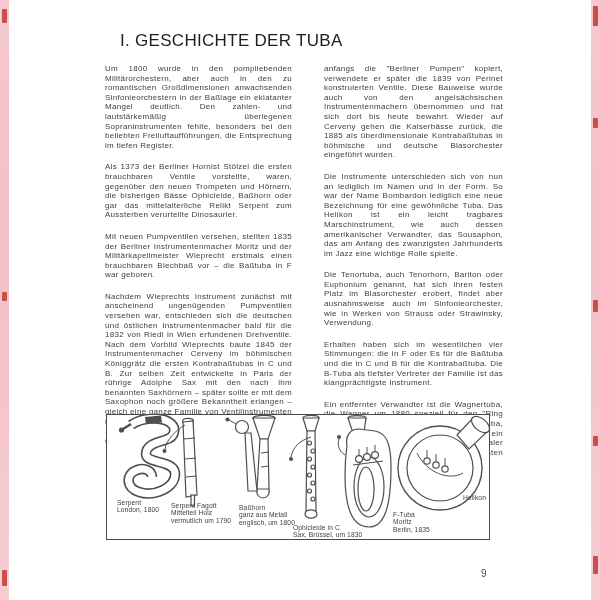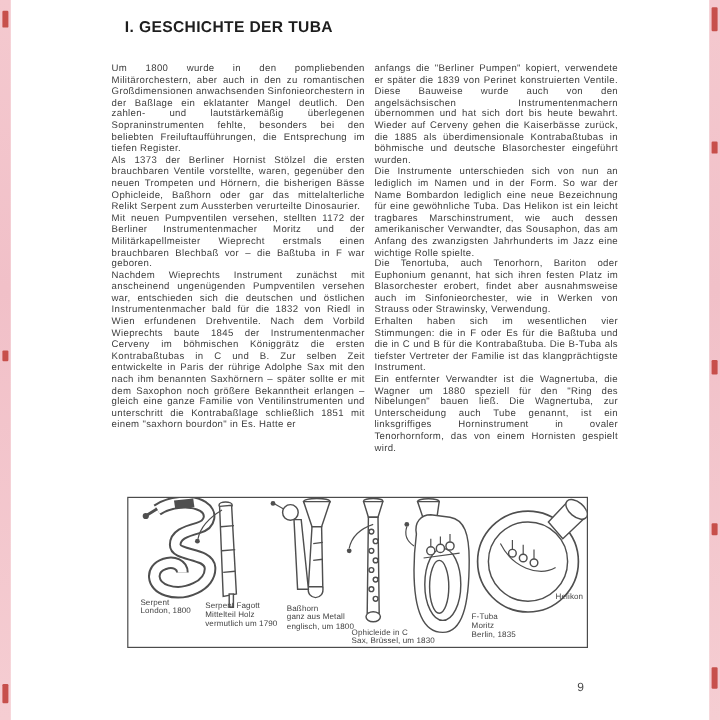--- a/index.html
+++ b/index.html
@@ -11,27 +11,27 @@
   }
   .page{position:absolute;inset:0;background:#ffffff;}
 
   
   .edge{position:absolute;top:0;width:9px;height:600px;background:linear-gradient(180deg,#f4c9cf 0%,#f1c0c8 40%,#f5cdd2 100%);}
   .edge-left{left:0;}
   .edge-right{right:0;}
   .edge-mark{position:absolute;left:2px;width:5px;background:#c2433d;border-radius:1px;opacity:.9;}
 
   .title{
-    position:absolute;left:104px;top:15px;margin:0;
-    font-size:13px;font-weight:bold;letter-spacing:.3px;color:#1e1e1e;
+    position:absolute;left:104px;top:15px;margin:16px;
+    font-size:17px;font-weight:normal;letter-spacing:.3px;color:#1e1e1e;
   }
 
   .col{position:absolute;top:52px;text-align:justify;
        font-size:8px;line-height:9.6px;letter-spacing:.28px;color:#3e3e3e;}
-  .col p{margin:0;}
+  .col p{margin:12px;}
   .col-left{left:93px;width:211px;}
   .col-right{left:312px;width:203px;}
 
   .figure{
     position:absolute;left:106px;top:414px;width:384px;height:126px;
     border:1px solid #4b4b4b;background:#ffffff;box-sizing:border-box;
   }
   .figure svg{position:absolute;left:0;top:0;}
   .cap{position:absolute;font-size:6.7px;line-height:7.4px;color:#3f3f3f;letter-spacing:.1px;white-space:nowrap;}
 
@@ -57,21 +57,21 @@
     <span class="edge-mark" style="top:300px;height:12px;"></span>
     <span class="edge-mark" style="top:436px;height:10px;"></span>
     <span class="edge-mark" style="top:556px;height:18px;"></span>
   </div>
 
   <h1 class="title">I. GESCHICHTE DER TUBA</h1>
 
   <div class="col col-left">
     <p>Um 1800 wurde in den pompliebenden Militärorchestern, aber auch in den zu romantischen Großdimensionen anwachsenden Sinfonieorchestern in der Baßlage ein eklatanter Mangel deutlich. Den zahlen- und lautstärkemäßig überlegenen Sopraninstrumenten fehlte, besonders bei den beliebten Freiluftaufführungen, die Entsprechung im tiefen Register.</p>
     <p>Als 1373 der Berliner Hornist Stölzel die ersten brauchbaren Ventile vorstellte, waren, gegenüber den neuen Trompeten und Hörnern, die bisherigen Bässe Ophicleide, Baßhorn oder gar das mittelalterliche Relikt Serpent zum Aussterben verurteilte Dinosaurier.</p>
-    <p>Mit neuen Pumpventilen versehen, stellten 1172 der Berliner Instrumentenmacher Moritz und der Militärkapellmeister Wieprecht erstmals einen brauchbaren Blechbaß vor – die Baßtuba in F war geboren.</p>
+    <p>Mit neuen Pumpventilen versehen, stellten 1835 der Berliner Instrumentenmacher Moritz und der Militärkapellmeister Wieprecht erstmals einen brauchbaren Blechbaß vor – die Baßtuba in F war geboren.</p>
     <p>Nachdem Wieprechts Instrument zunächst mit anscheinend ungenügenden Pumpventilen versehen war, entschieden sich die deutschen und östlichen Instrumentenmacher bald für die 1832 von Riedl in Wien erfundenen Drehventile. Nach dem Vorbild Wieprechts baute 1845 der Instrumentenmacher Cerveny im böhmischen Königgrätz die ersten Kontrabaßtubas in C und B. Zur selben Zeit entwickelte in Paris der rührige Adolphe Sax mit den nach ihm benannten Saxhörnern – später sollte er mit dem Saxophon noch größere Bekanntheit erlangen – gleich eine ganze Familie von Ventilinstrumenten und unterschritt die Kontrabaßlage schließlich 1851 mit einem "saxhorn bourdon" in Es. Hatte er</p>
   </div>
 
   <div class="col col-right">
     <p>anfangs die "Berliner Pumpen" kopiert, verwendete er später die 1839 von Perinet konstruierten Ventile. Diese Bauweise wurde auch von den angelsächsischen Instrumentenmachern übernommen und hat sich dort bis heute bewahrt. Wieder auf Cerveny gehen die Kaiserbässe zurück, die 1885 als überdimensionale Kontrabaßtubas in böhmische und deutsche Blasorchester eingeführt wurden.</p>
     <p>Die Instrumente unterschieden sich von nun an lediglich im Namen und in der Form. So war der Name Bombardon lediglich eine neue Bezeichnung für eine gewöhnliche Tuba. Das Helikon ist ein leicht tragbares Marschinstrument, wie auch dessen amerikanischer Verwandter, das Sousaphon, das am Anfang des zwanzigsten Jahrhunderts im Jazz eine wichtige Rolle spielte.</p>
     <p>Die Tenortuba, auch Tenorhorn, Bariton oder Euphonium genannt, hat sich ihren festen Platz im Blasorchester erobert, findet aber ausnahmsweise auch im Sinfonieorchester, wie in Werken von Strauss oder Strawinsky, Verwendung.</p>
     <p>Erhalten haben sich im wesentlichen vier Stimmungen: die in F oder Es für die Baßtuba und die in C und B für die Kontrabaßtuba. Die B-Tuba als tiefster Vertreter der Familie ist das klangprächtigste Instrument.</p>
     <p>Ein entfernter Verwandter ist die Wagnertuba, die Wagner um 1880 speziell für den "Ring des Nibelungen" bauen ließ. Die Wagnertuba, zur Unterscheidung auch Tube genannt, ist ein linksgriffiges Horninstrument in ovaler Tenorhornform, das von einem Hornisten gespielt wird.</p>
   </div>

